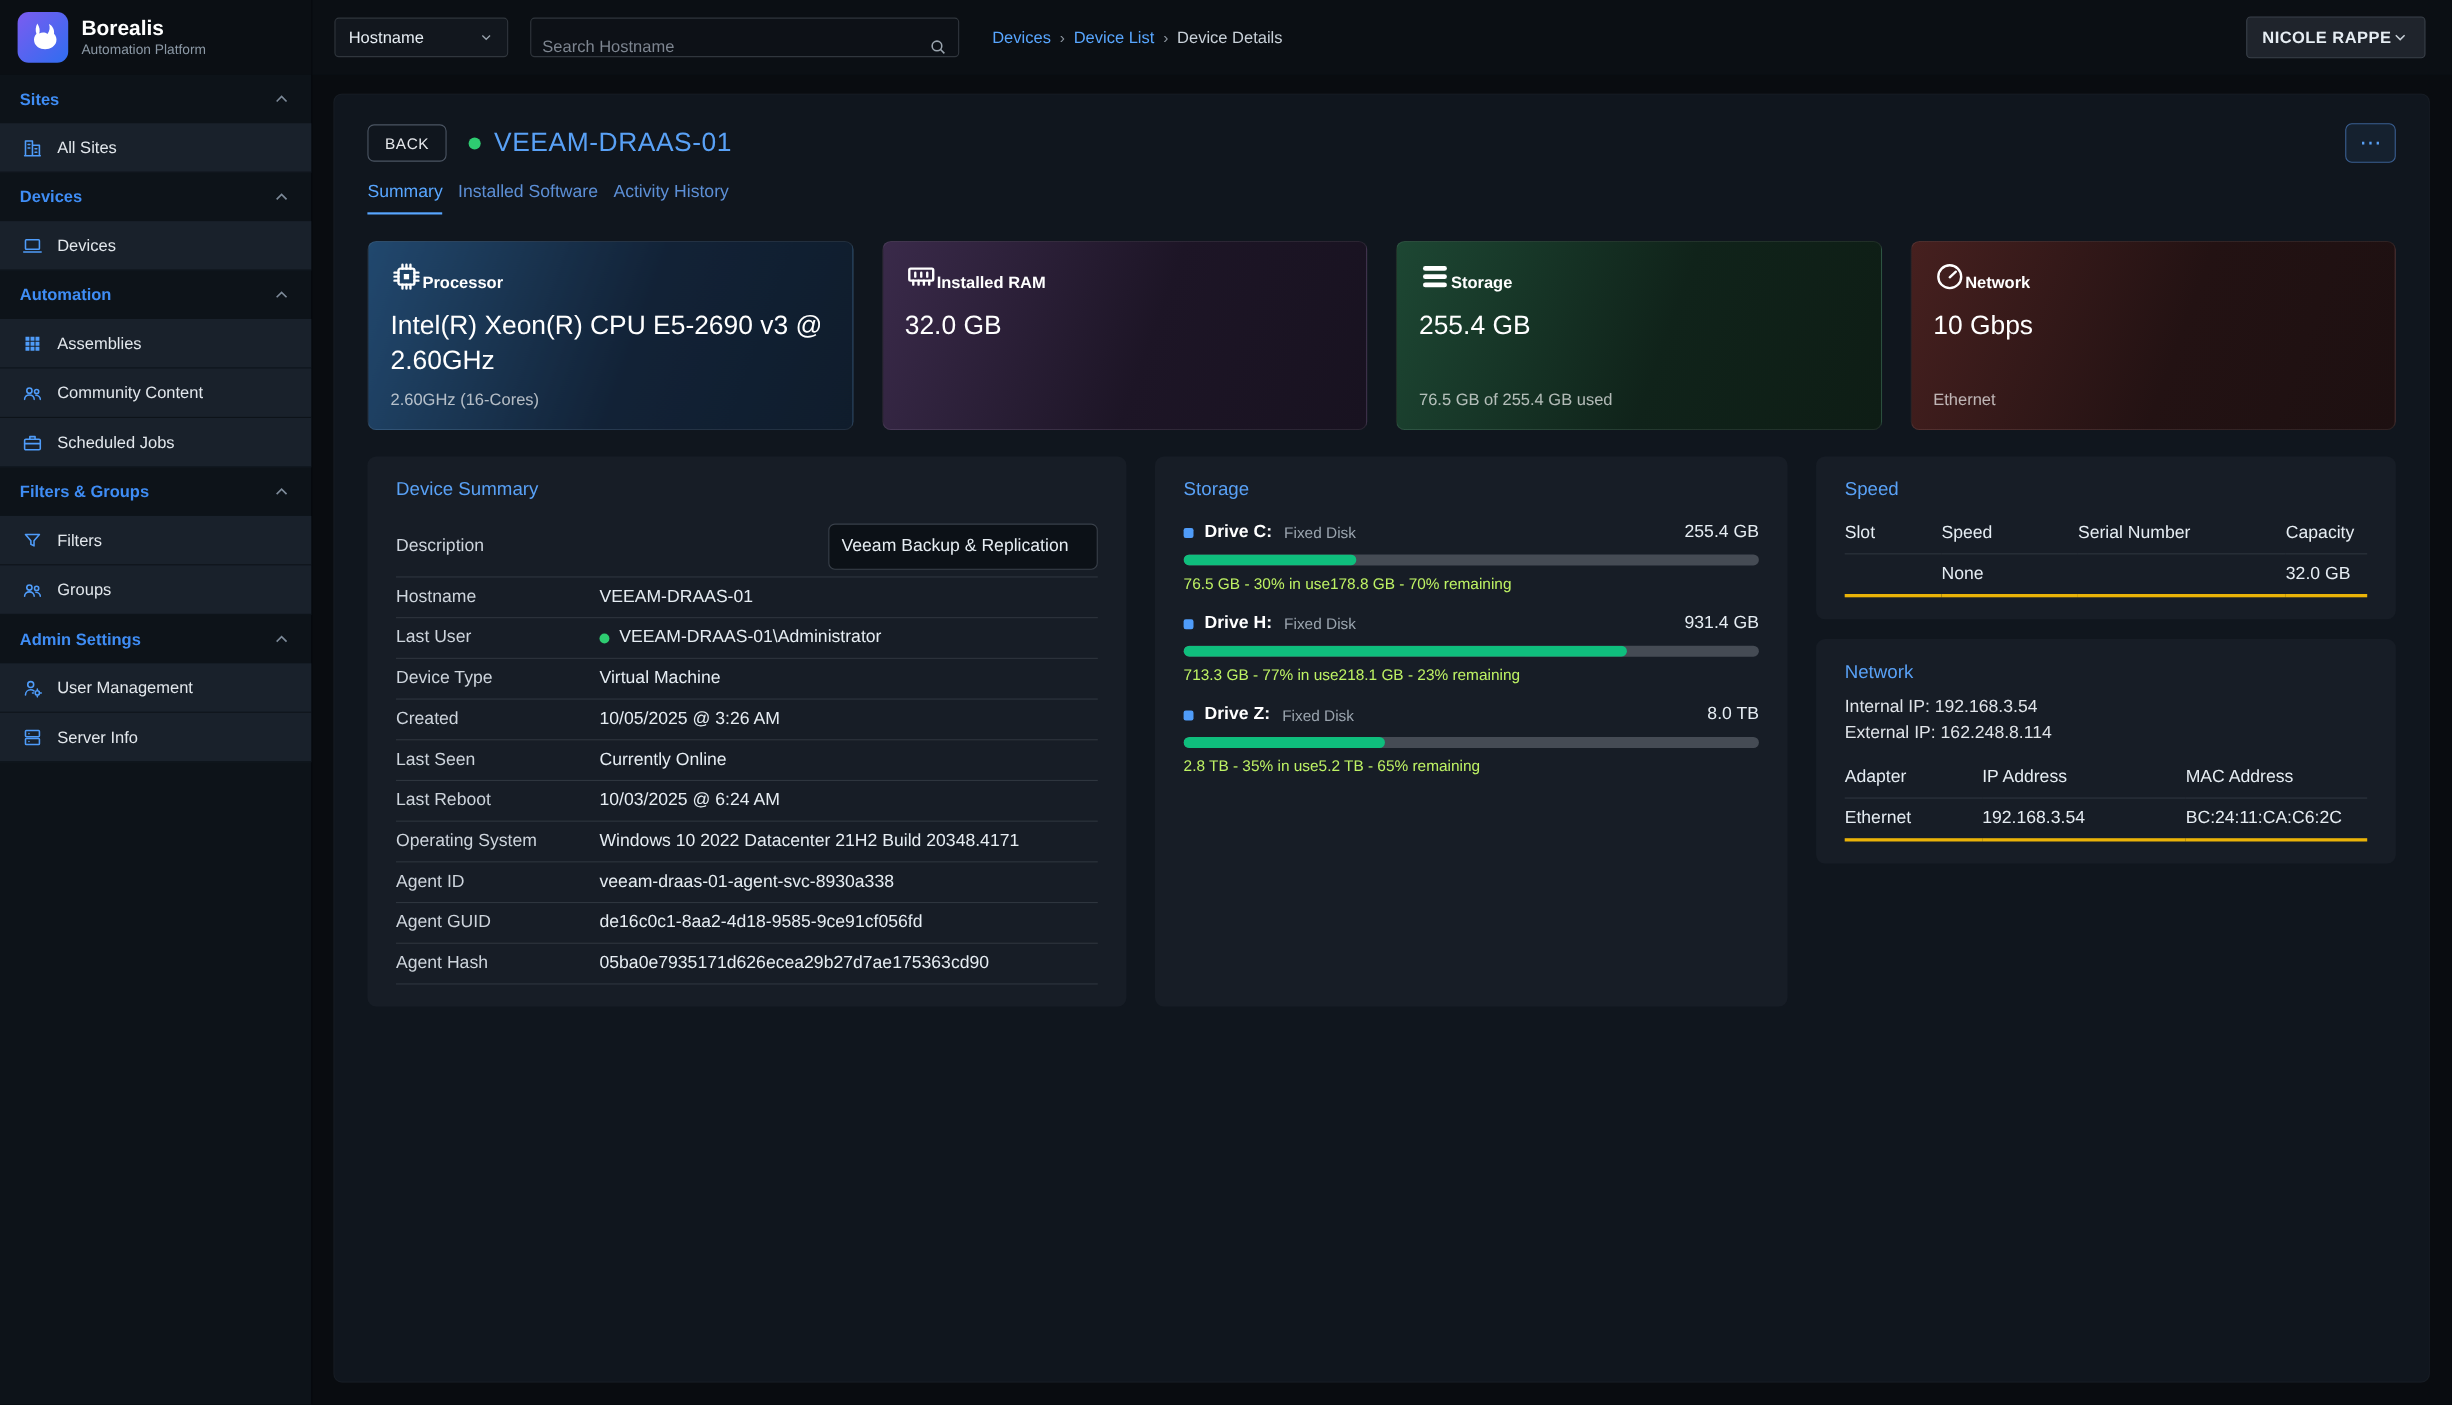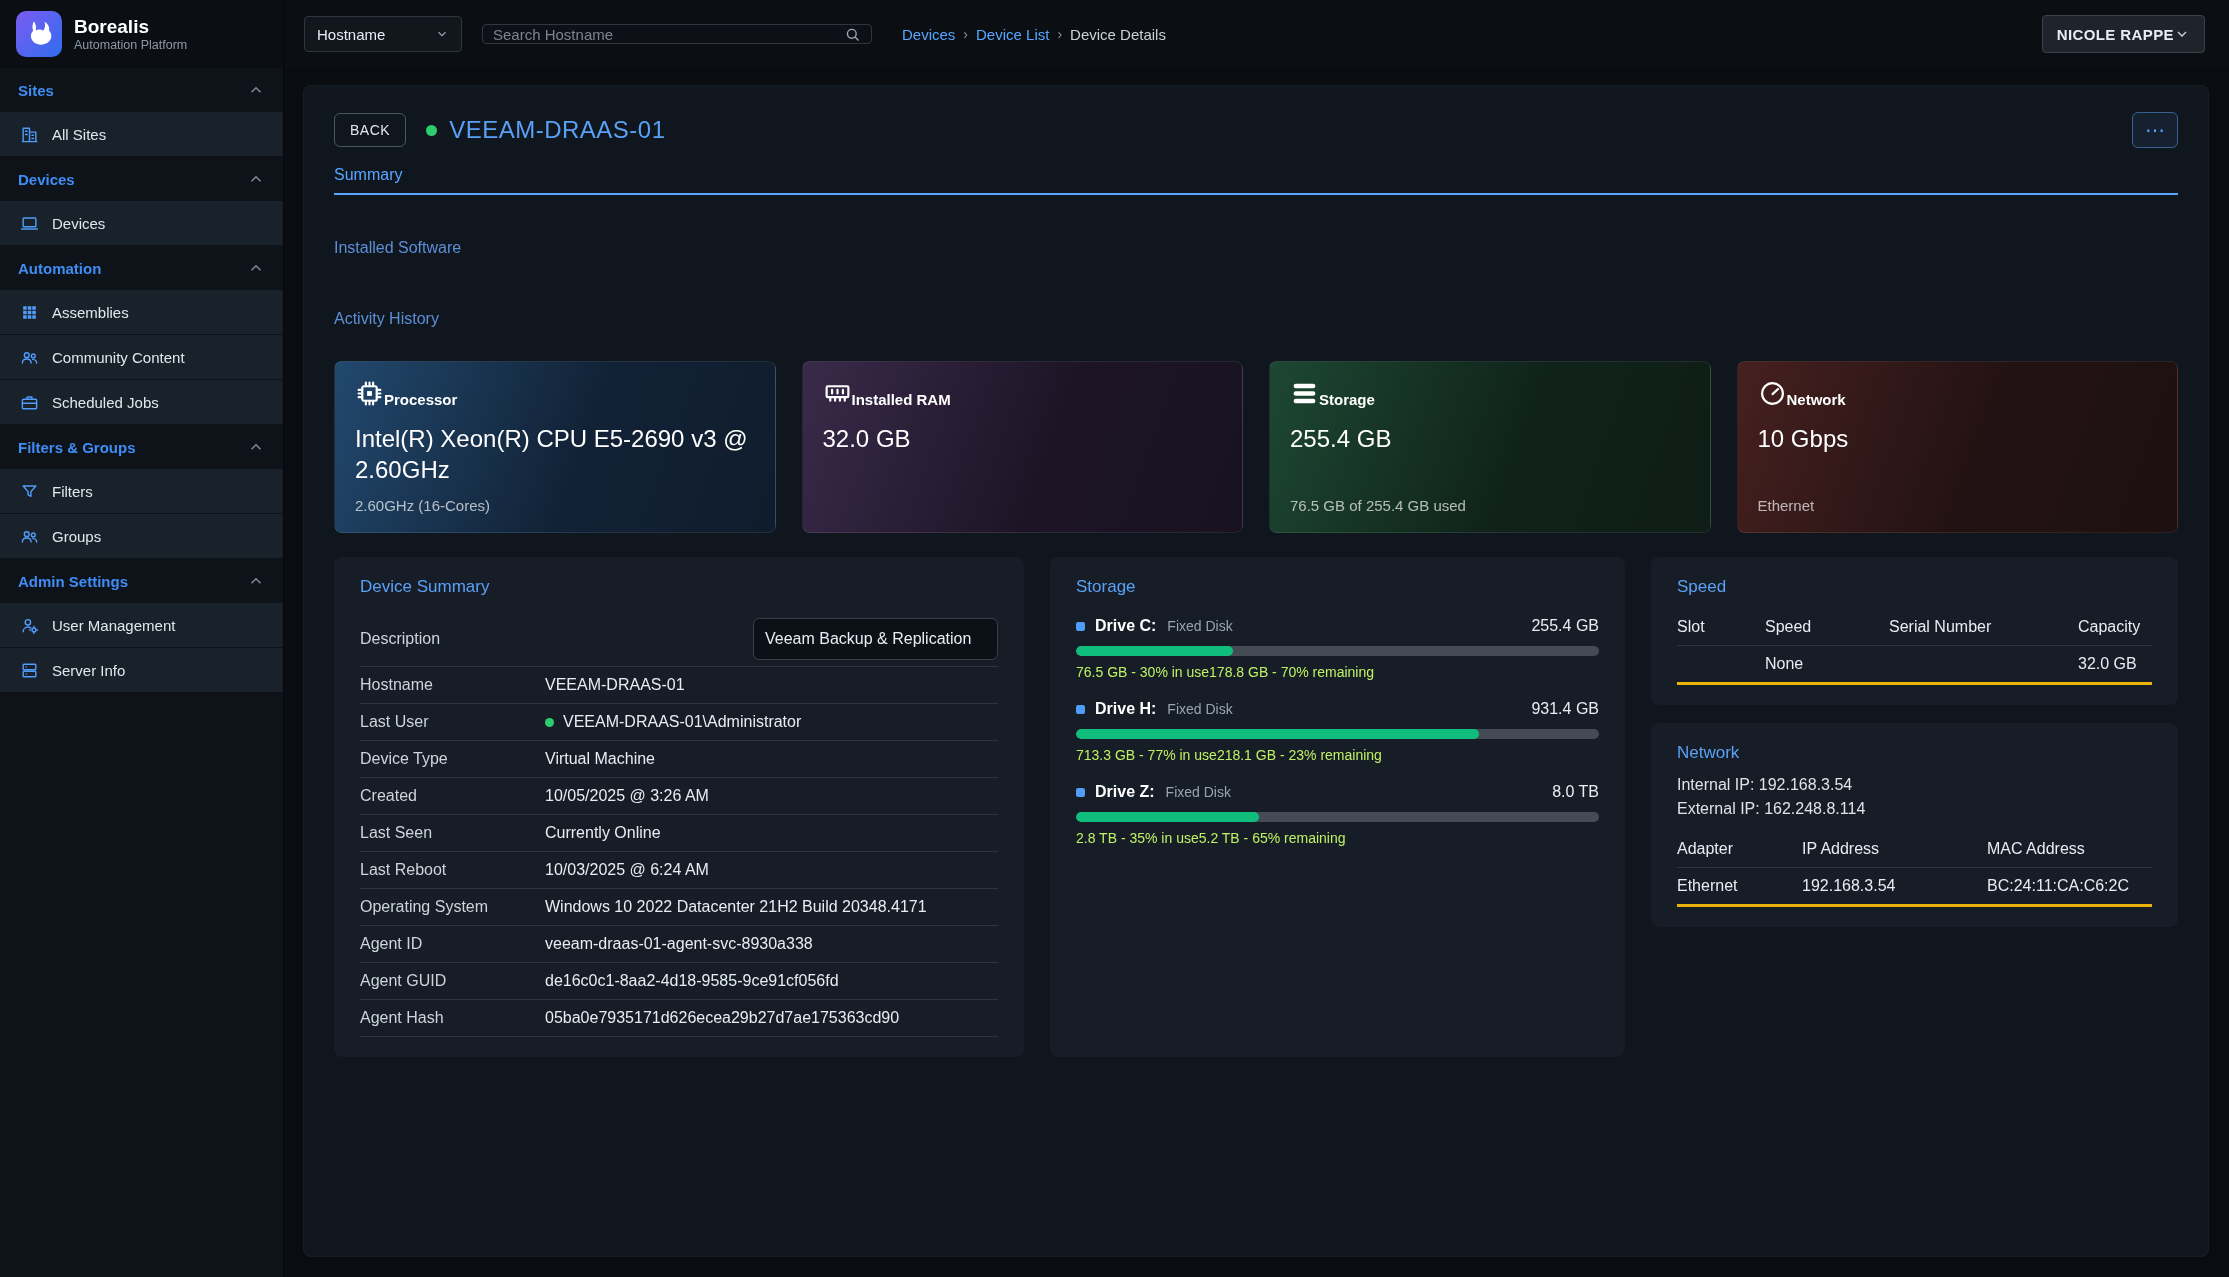--- a/index.html
+++ b/index.html
@@ -24,21 +24,21 @@
   .nav-item svg.filled { fill:#4f9cf9; stroke:none; }
   .nav-item span { font-size:15px; color:#e2e7ec; }
 
   
   .right-col { flex:1; display:flex; flex-direction:column; background:#090c10; }
   .topbar { height:68px; flex:0 0 68px; display:flex; align-items:center; padding:0 24px 0 20px; background:#0b0f14; }
   .dropdown { width:158px; height:36px; background:#12171e; border:1px solid #30363d; border-radius:4px;
     display:flex; align-items:center; justify-content:space-between; padding:0 12px; cursor:pointer; }
   .dropdown span { font-size:15px; color:#e6edf3; }
   .dropdown svg { width:14px; height:14px; stroke:#9aa4ae; stroke-width:2; fill:none; }
-  .searchbox { width:390px; height:20px; margin-left:20px; background:#0d1117; border:1px solid #30363d; border-radius:4px;
+  .searchbox { width:390px; height:36px; margin-left:20px; background:#0d1117; border:1px solid #30363d; border-radius:4px;
     display:flex; align-items:flex-end; padding:0 10px; }
   .searchbox input { flex:1; background:transparent; border:none; outline:none; color:#e6edf3; font-size:15px;
     font-family:"Liberation Sans","DejaVu Sans",sans-serif; }
   .searchbox input::placeholder { color:#7d8590; }
   .searchbox svg { width:17px; height:17px; stroke:#9aa4ae; stroke-width:2; fill:none; }
   .breadcrumbs { margin-left:30px; font-size:15px; display:flex; align-items:center; gap:8px; }
   .crumb-link { color:#58a6ff; cursor:pointer; }
   .crumb-sep { color:#8b949e; font-size:14px; }
   .crumb-current { color:#c9d1d9; }
   .user-btn { margin-left:auto; height:38px; background:#1f242c; border:1px solid #3a414a; border-radius:4px;
@@ -49,21 +49,21 @@
   
   .main { margin:17px 20px 20px 19px; height:1172px; background:#10161e; border-radius:8px;
     border:1px solid rgba(255,255,255,.03); padding:26px 30px; }
   .page-header { display:flex; align-items:center; }
   .back-btn { height:34px; padding:0 15px; border:1px solid #4b5563; border-radius:6px; background:transparent;
     color:#e5e7eb; font-size:14px; letter-spacing:.5px; cursor:pointer; font-family:inherit; }
   .online-dot { width:11px; height:11px; border-radius:50%; background:#2ecc71; margin:0 12px 0 20px; }
   .page-title { font-size:24px; font-weight:500; letter-spacing:.5px; color:#59a1f6; }
   .more-btn { margin-left:auto; width:46px; height:36px; border:1px solid #3a5f92; border-radius:6px;
     background:rgba(88,166,255,.08); color:#59a1f6; font-size:20px; line-height:1; cursor:pointer; }
-  .tabs { display:flex; gap:44px; margin-top:18px;flex-direction:column; }
+  .tabs { display:flex; gap:14px; margin-top:18px; }
   .tab { font-size:16px; color:#5c8fd6; padding-bottom:9px; cursor:pointer; }
   .tab.active { color:#58a6ff; border-bottom:2px solid #58a6ff; }
 
   
   .stat-cards { display:flex; gap:26px; margin-top:24px; }
   .card { flex:1; height:172px; border-radius:8px; border:1px solid rgba(255,255,255,.08); padding:17px 20px;
     display:flex; flex-direction:column; }
   .card.c1 { background:linear-gradient(110deg,#21486e 0%,#122236 55%,#0f1c2c 100%); }
   .card.c2 { background:linear-gradient(110deg,#3a2a4a 0%,#1d1526 55%,#181220 100%); }
   .card.c3 { background:linear-gradient(110deg,#1d4733 0%,#10231a 55%,#0e1d15 100%); }

